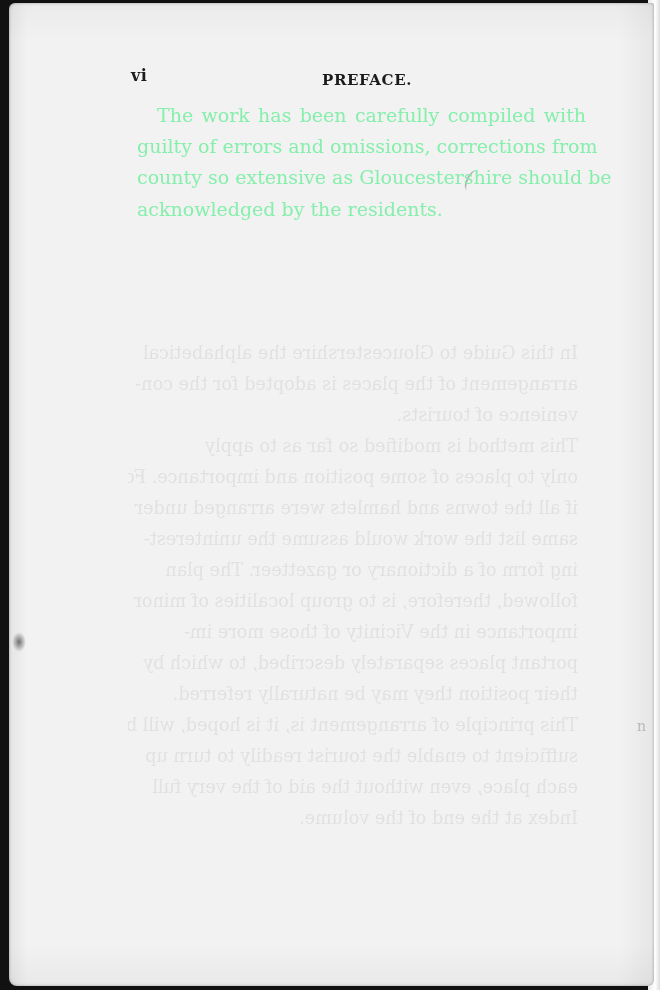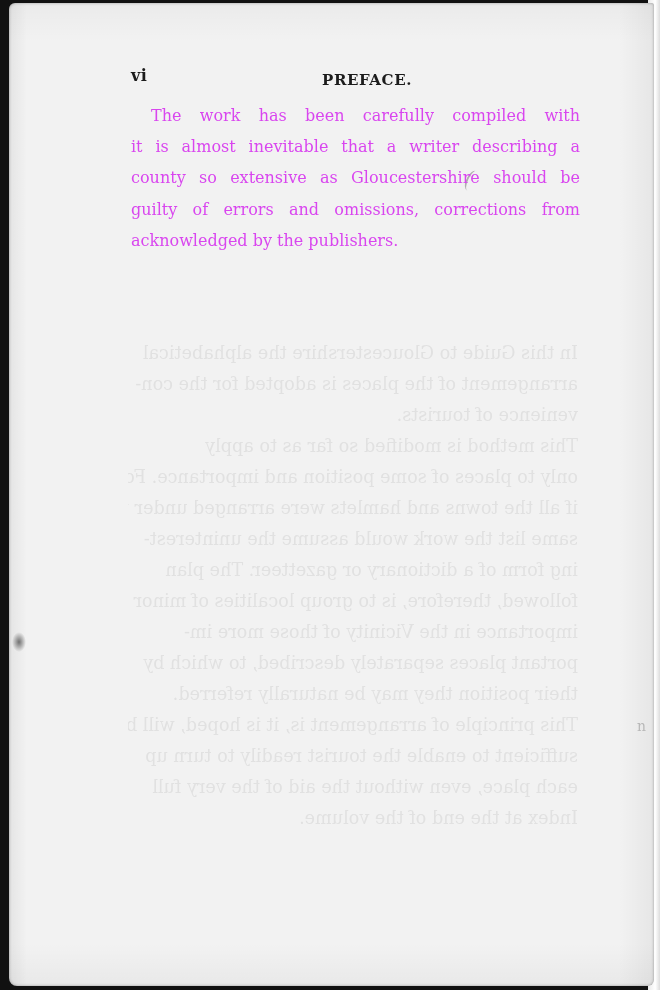--- a/index.html
+++ b/index.html
@@ -57,27 +57,27 @@
     .running-head {
       position: absolute;
       left: 191px;
       top: 5px;
       font-size: 15px;
       font-weight: bold;
       letter-spacing: 0.6px;
     }
     .body-text {
       position: absolute;
-      left: 131px;
+      left: 137px;
       top: 100px;
       width: 449px;
       font-family: "DejaVu Serif", serif;
-      font-size: 16px;
+      font-size: 19px;
       line-height: 31.2px;
-      color: #d946ef;
+      color: #86efac;
     }
     .line {
       display: block;
       white-space: nowrap;
       text-align: justify;
       text-align-last: justify;
       height: 31.2px;
     }
     .line.first { padding-left: 20px; }
     .line.last { text-align-last: left; }
@@ -158,17 +158,16 @@
 <div class="ink-mark"></div>
 <div class="margin-note">n</div>
 
 <div class="header">
   <span class="folio">vi</span>
   <span class="running-head">PREFACE.</span>
 </div>
 
 <div class="body-text">
   <span class="line first">The work has been carefully compiled with</span>
-  <span class="line">it is almost inevitable that a writer describing a</span>
+  <span class="line">guilty of errors and omissions, corrections from</span>
   <span class="line">county so extensive as Gloucestershire should be</span>
-  <span class="line">guilty of errors and omissions, corrections from</span>
-  <span class="line last">acknowledged by the publishers.</span>
+  <span class="line last">acknowledged by the residents.</span>
 </div>
 
 </body></html>

